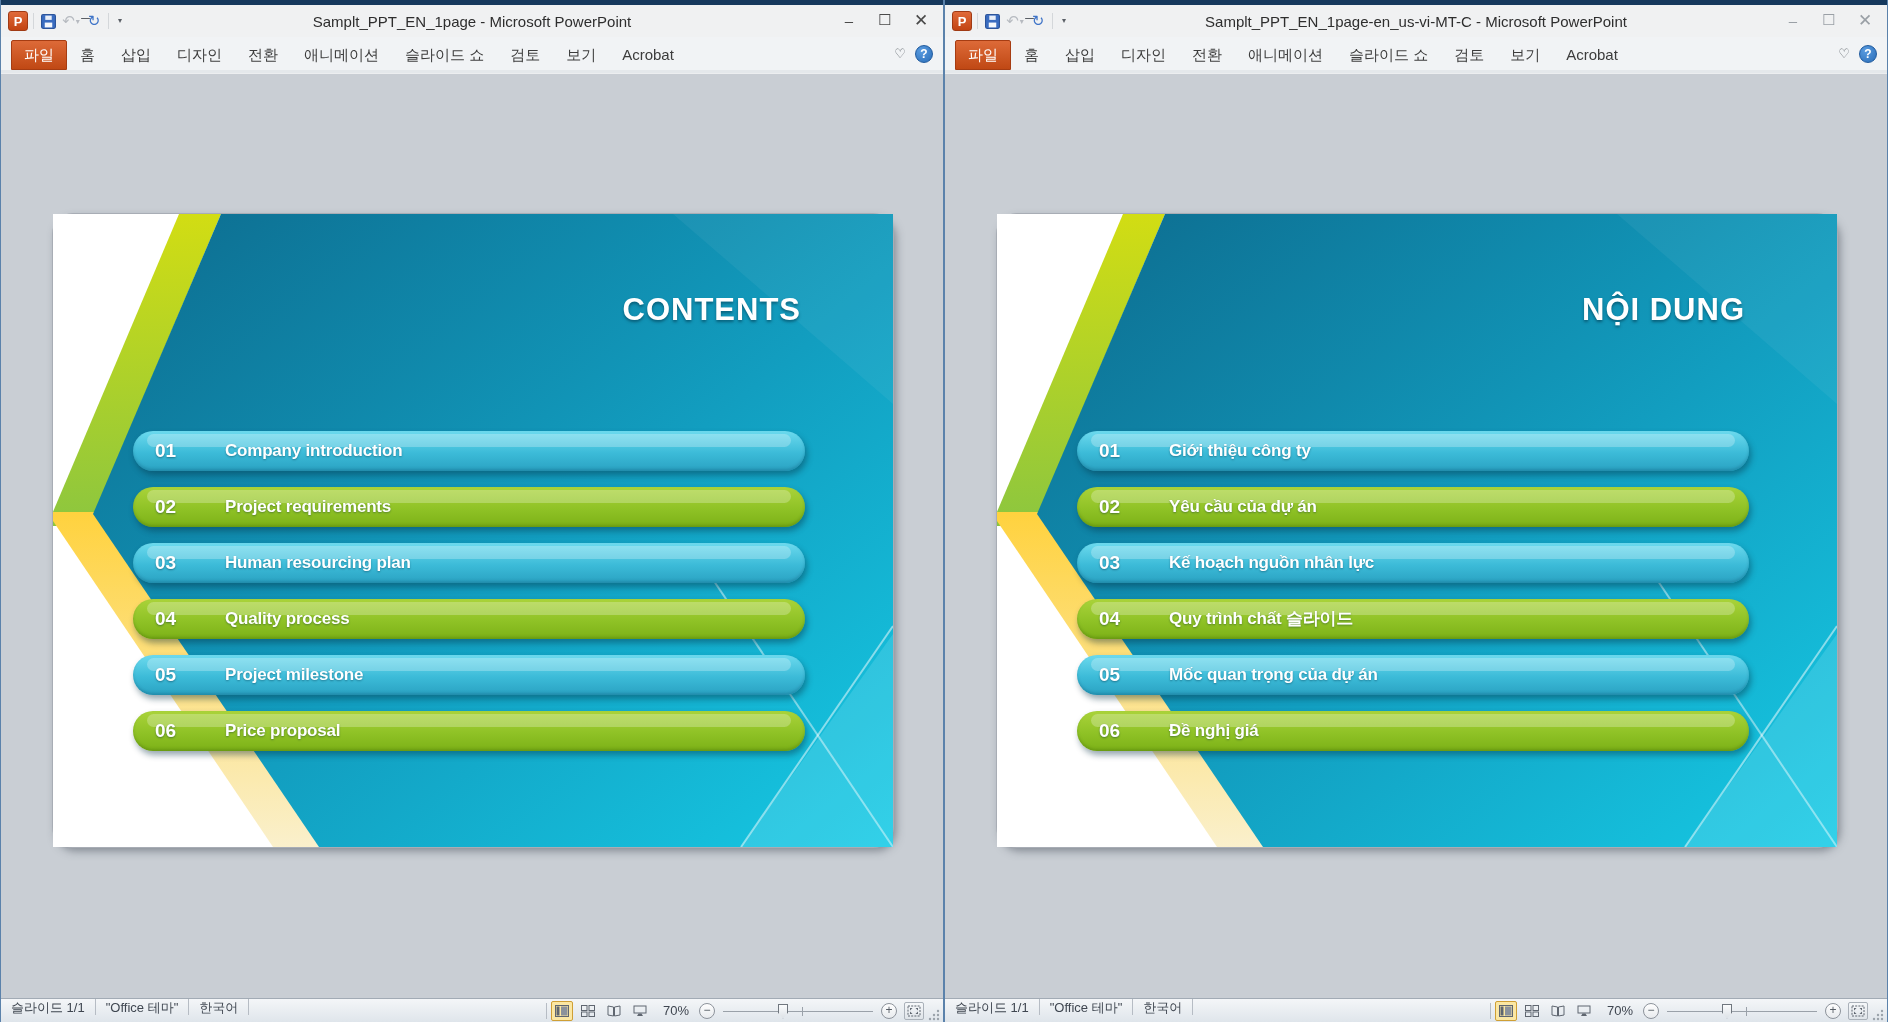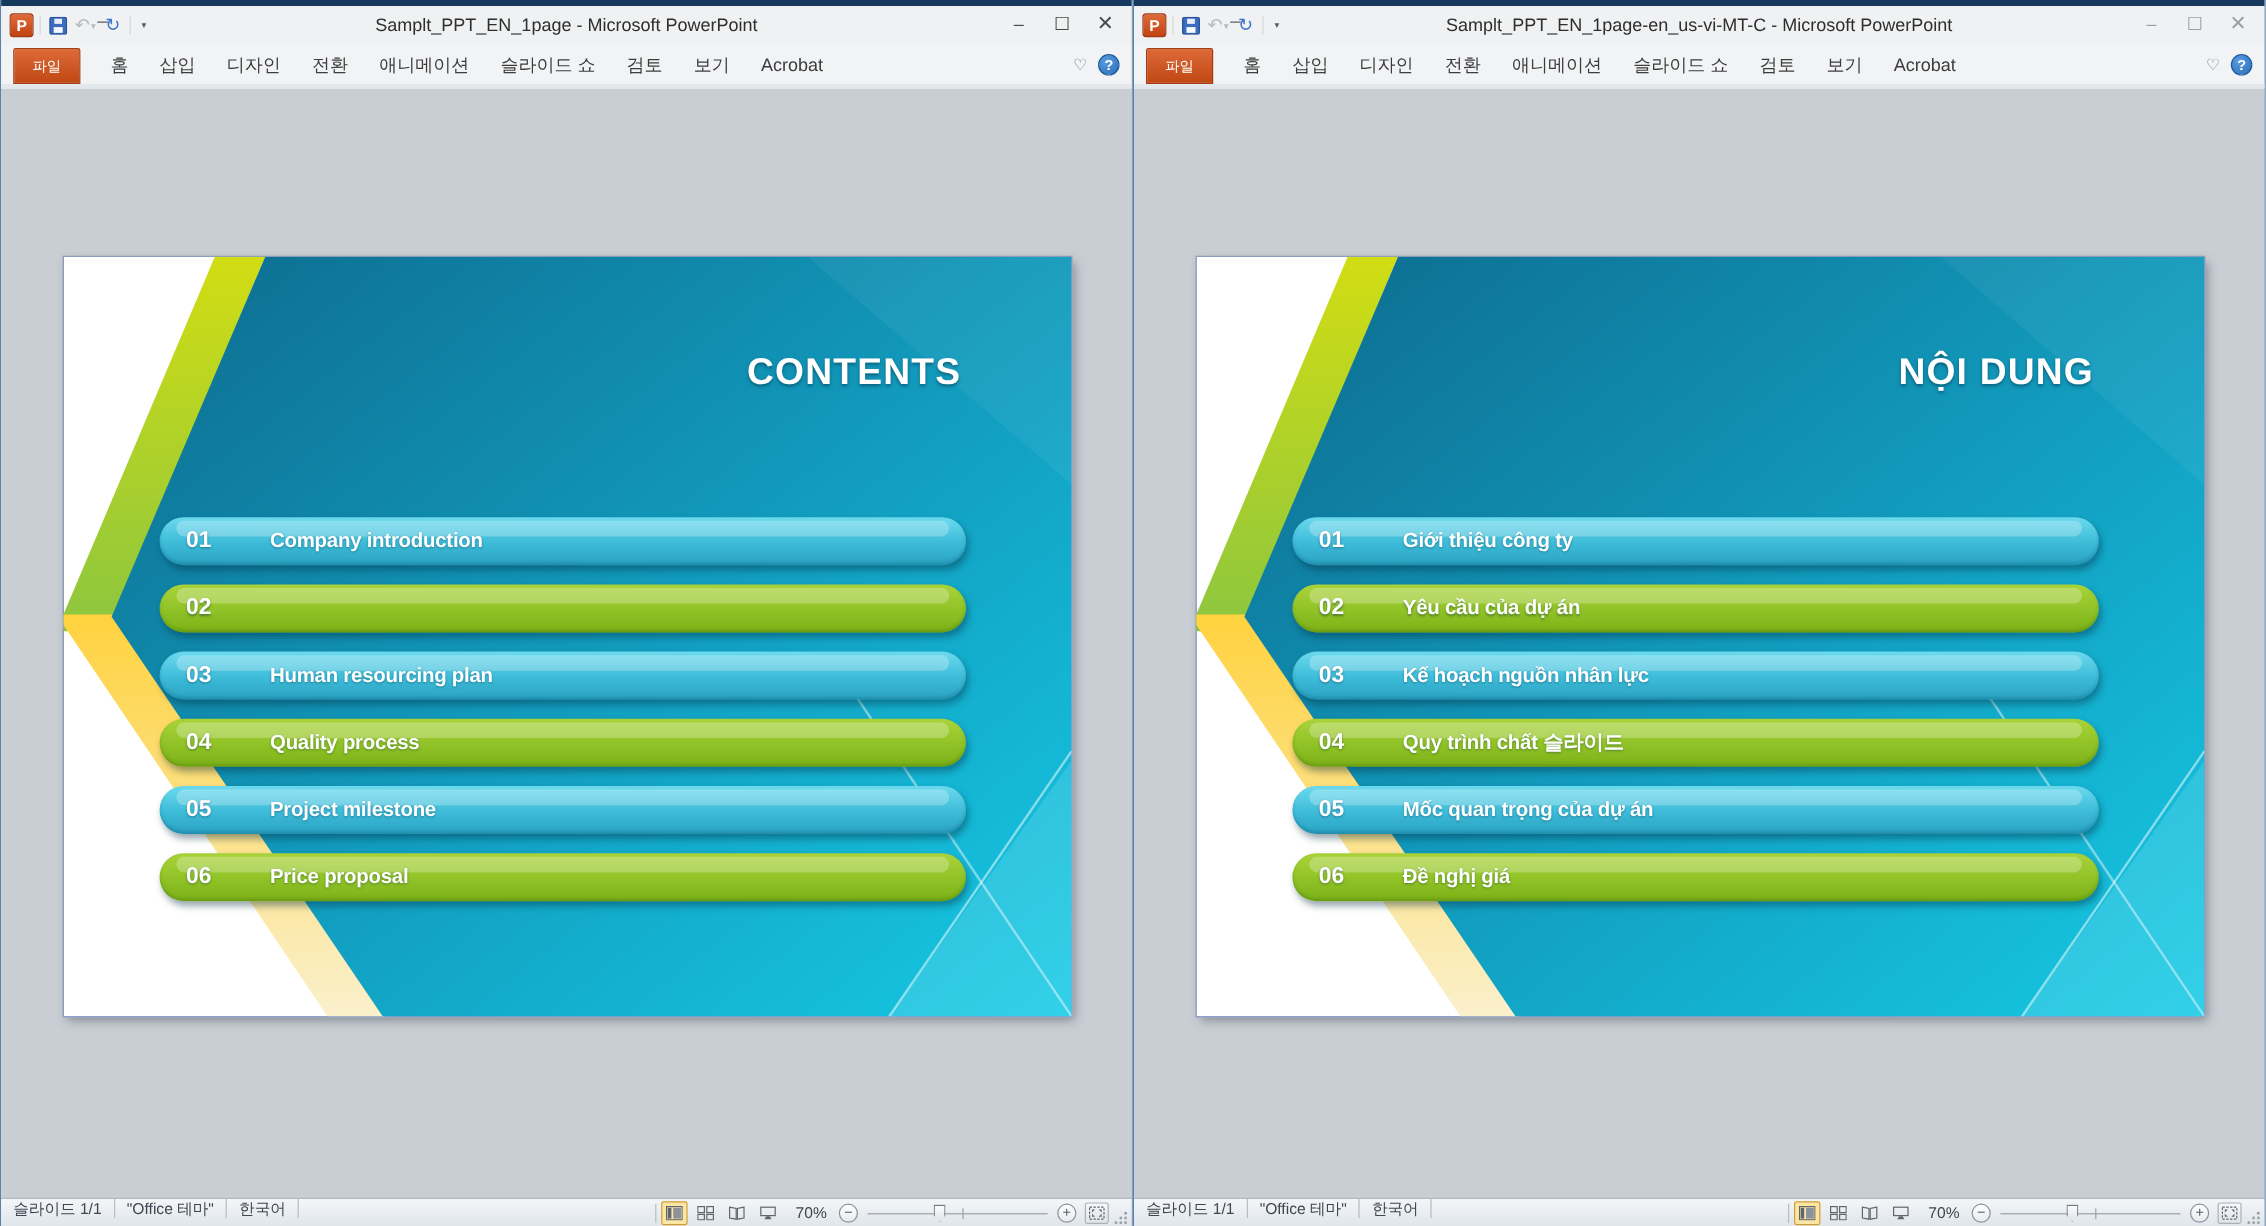--- a/index.html
+++ b/index.html
@@ -24,30 +24,30 @@
   .qat-dd .bar { width:9px; height:1px; background:#5a5f66; margin-bottom:1px; }
   .qat-dd .arrow { font-size:8px; color:#5a5f66; line-height:6px; }
   .win-title { position:absolute; left:0; right:0; text-align:center; font-size:15px; color:#2e2e2e; pointer-events:none; }
   .win-controls { position:absolute; right:4px; top:0; height:32px; display:flex; z-index:2; }
   .ctrl { width:36px; height:30px; display:flex; align-items:center; justify-content:center; font-size:15px; color:#4a4a4a; }
   .ctrl.close { font-size:17px; }
   .win-right .ctrl { color:#9aa0a6; }
 
   
   .tabs-row { height:36px; background:#f1f3f5; flex:0 0 auto; display:flex; align-items:flex-end; border-bottom:3px solid #e4e8eb; position:relative; }
-  .tab-file { width:56px; height:30px; margin:0 12px 0 10px; border-radius:2px 2px 0 0; background:linear-gradient(180deg,#dd6a38,#c04814); border:1px solid #a63c12; color:#fff; font-size:12px; display:flex; align-items:center; justify-content:center; }
+  .tab-file { width:56px; height:30px; margin:0 0 0 10px; border-radius:2px 2px 0 0; background:linear-gradient(180deg,#dd6a38,#c04814); border:1px solid #a63c12; color:#fff; font-size:15px; display:flex; align-items:center; justify-content:center; }
   .tab { padding:0 13px; height:30px; line-height:30px; font-size:15px; color:#3c3c3c; }
   .tabs-right { position:absolute; right:10px; top:0; height:33px; display:flex; align-items:center; gap:9px; }
   .collapse-ribbon { color:#6a7076; font-size:13px; }
   .help-btn { width:18px; height:18px; border-radius:50%; background:radial-gradient(circle at 35% 30%,#5a9ce0,#2a6db8); border:1px solid #1f5a9e; color:#fff; font-size:12px; font-weight:bold; display:flex; align-items:center; justify-content:center; }
 
   
   .doc-area { position:relative; flex:1 1 auto; background:#c9ced4; border-top:1px solid #eceef0; overflow:hidden; }
 
-  .slide { position:absolute; left:52px; top:140px; width:840px; height:633px; background:#1d4ed8; box-shadow:0 0 0 1px #a8adb5, 3px 4px 8px rgba(62,70,82,.5); }
+  .slide { position:absolute; left:52px; top:140px; width:840px; height:633px; background:#6d28d9; box-shadow:0 0 0 1px #a8adb5, 3px 4px 8px rgba(62,70,82,.5);border-radius:20px; }
   .slide svg.decor { position:absolute; inset:0; }
 
   .slide-title { position:absolute; top:78px; right:92px; font-size:31px; font-weight:bold; letter-spacing:1px; color:#fff; text-shadow:0 2px 3px rgba(0,50,70,.55); }
 
   .bar { position:absolute; left:80px; width:672px; height:40px; border-radius:20px; }
   .bar.cyan  { background:linear-gradient(180deg,#6cdaee 0%,#3cbbd8 55%,#2aa2c2 100%); box-shadow:2px 4px 6px rgba(5,45,65,.42), inset 0 -2px 3px rgba(0,60,85,.22); }
   .bar.green { background:linear-gradient(180deg,#aad33a 0%,#8fc226 55%,#7cb117 100%); box-shadow:2px 4px 6px rgba(5,45,65,.42), inset 0 -2px 3px rgba(45,85,0,.25); }
   .bar::before { content:""; position:absolute; left:14px; right:14px; top:3px; height:13px; border-radius:9px; background:rgba(255,255,255,.25); }
   .bar .num { position:absolute; left:22px; width:52px; line-height:40px; font-size:19px; font-weight:bold; color:#fff; text-shadow:0 1px 2px rgba(0,40,60,.45); }
   .bar .label { position:absolute; left:92px; right:20px; line-height:40px; font-size:17px; font-weight:bold; color:#fff; letter-spacing:-.2px; white-space:nowrap; text-shadow:0 1px 2px rgba(0,40,60,.4); }
@@ -156,20 +156,21 @@
         <line x1="688" y1="633" x2="840" y2="412" stroke="#ffffff" stroke-opacity="0.5" stroke-width="2"></line>
         <line x1="636" y1="330" x2="840" y2="633" stroke="#ffffff" stroke-opacity="0.45" stroke-width="2"></line>
       </svg>
       <div class="slide-title">CONTENTS</div>
       <div class="bar cyan b0">
         <span class="num">01</span>
         <span class="label">Company introduction</span>
       </div>
       <div class="bar green b1">
         <span class="num">02</span>
+        <span class="label">Project requirements</span>
       </div>
       <div class="bar cyan b2">
         <span class="num">03</span>
         <span class="label">Human resourcing plan</span>
       </div>
       <div class="bar green b3">
         <span class="num">04</span>
         <span class="label">Quality process</span>
       </div>
       <div class="bar cyan b4">

